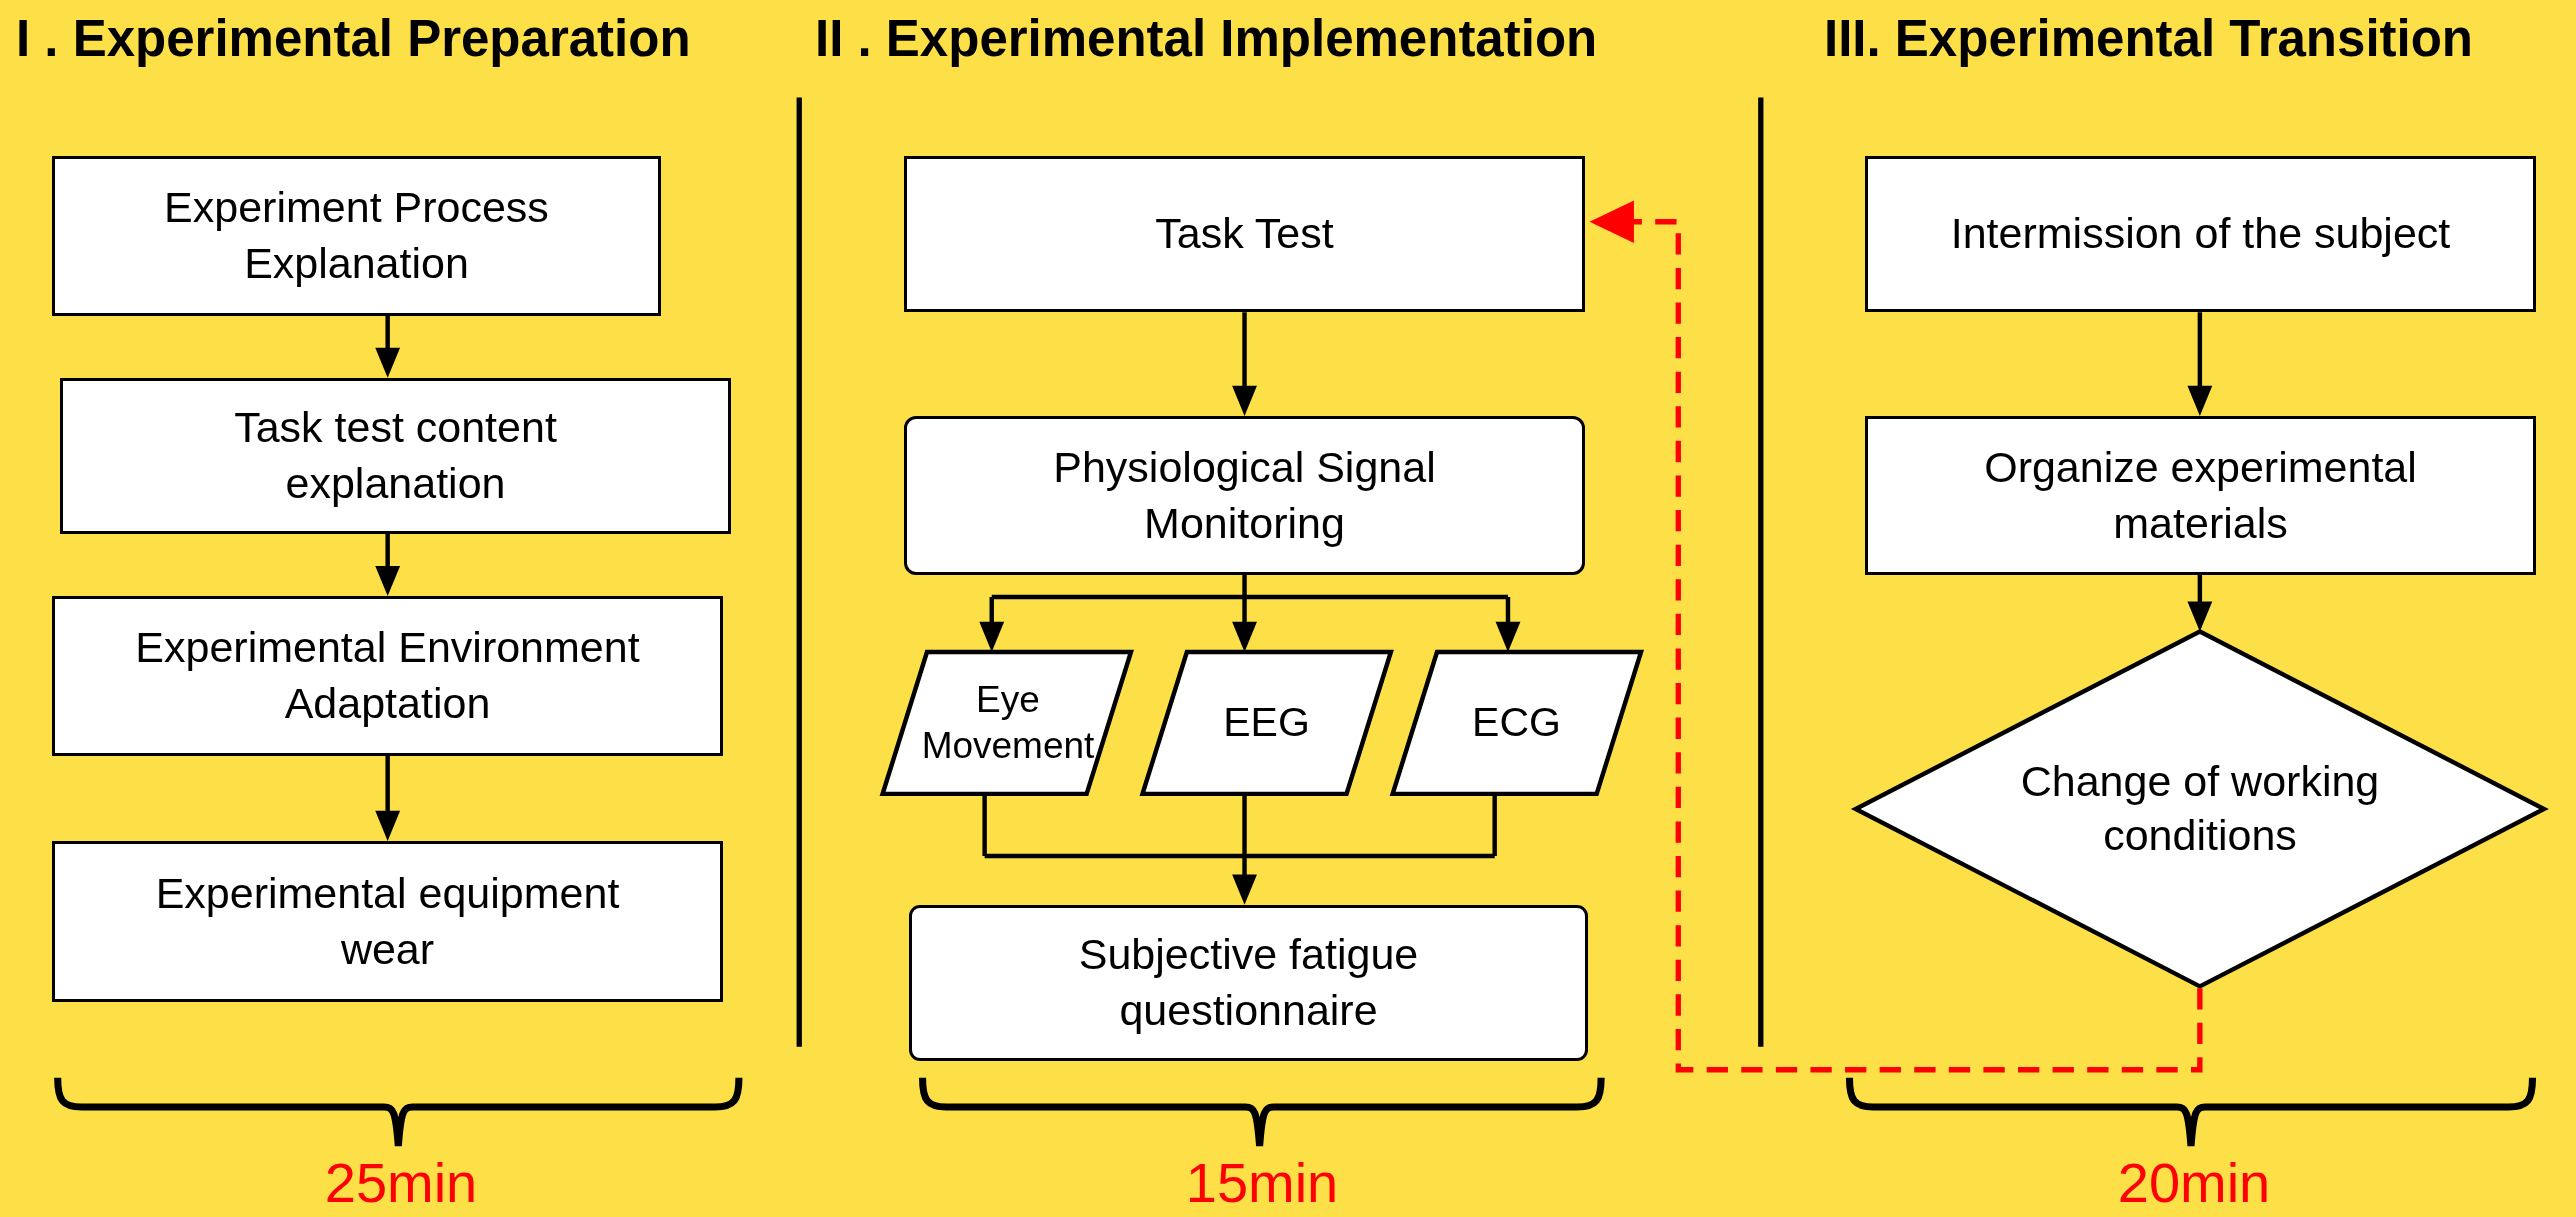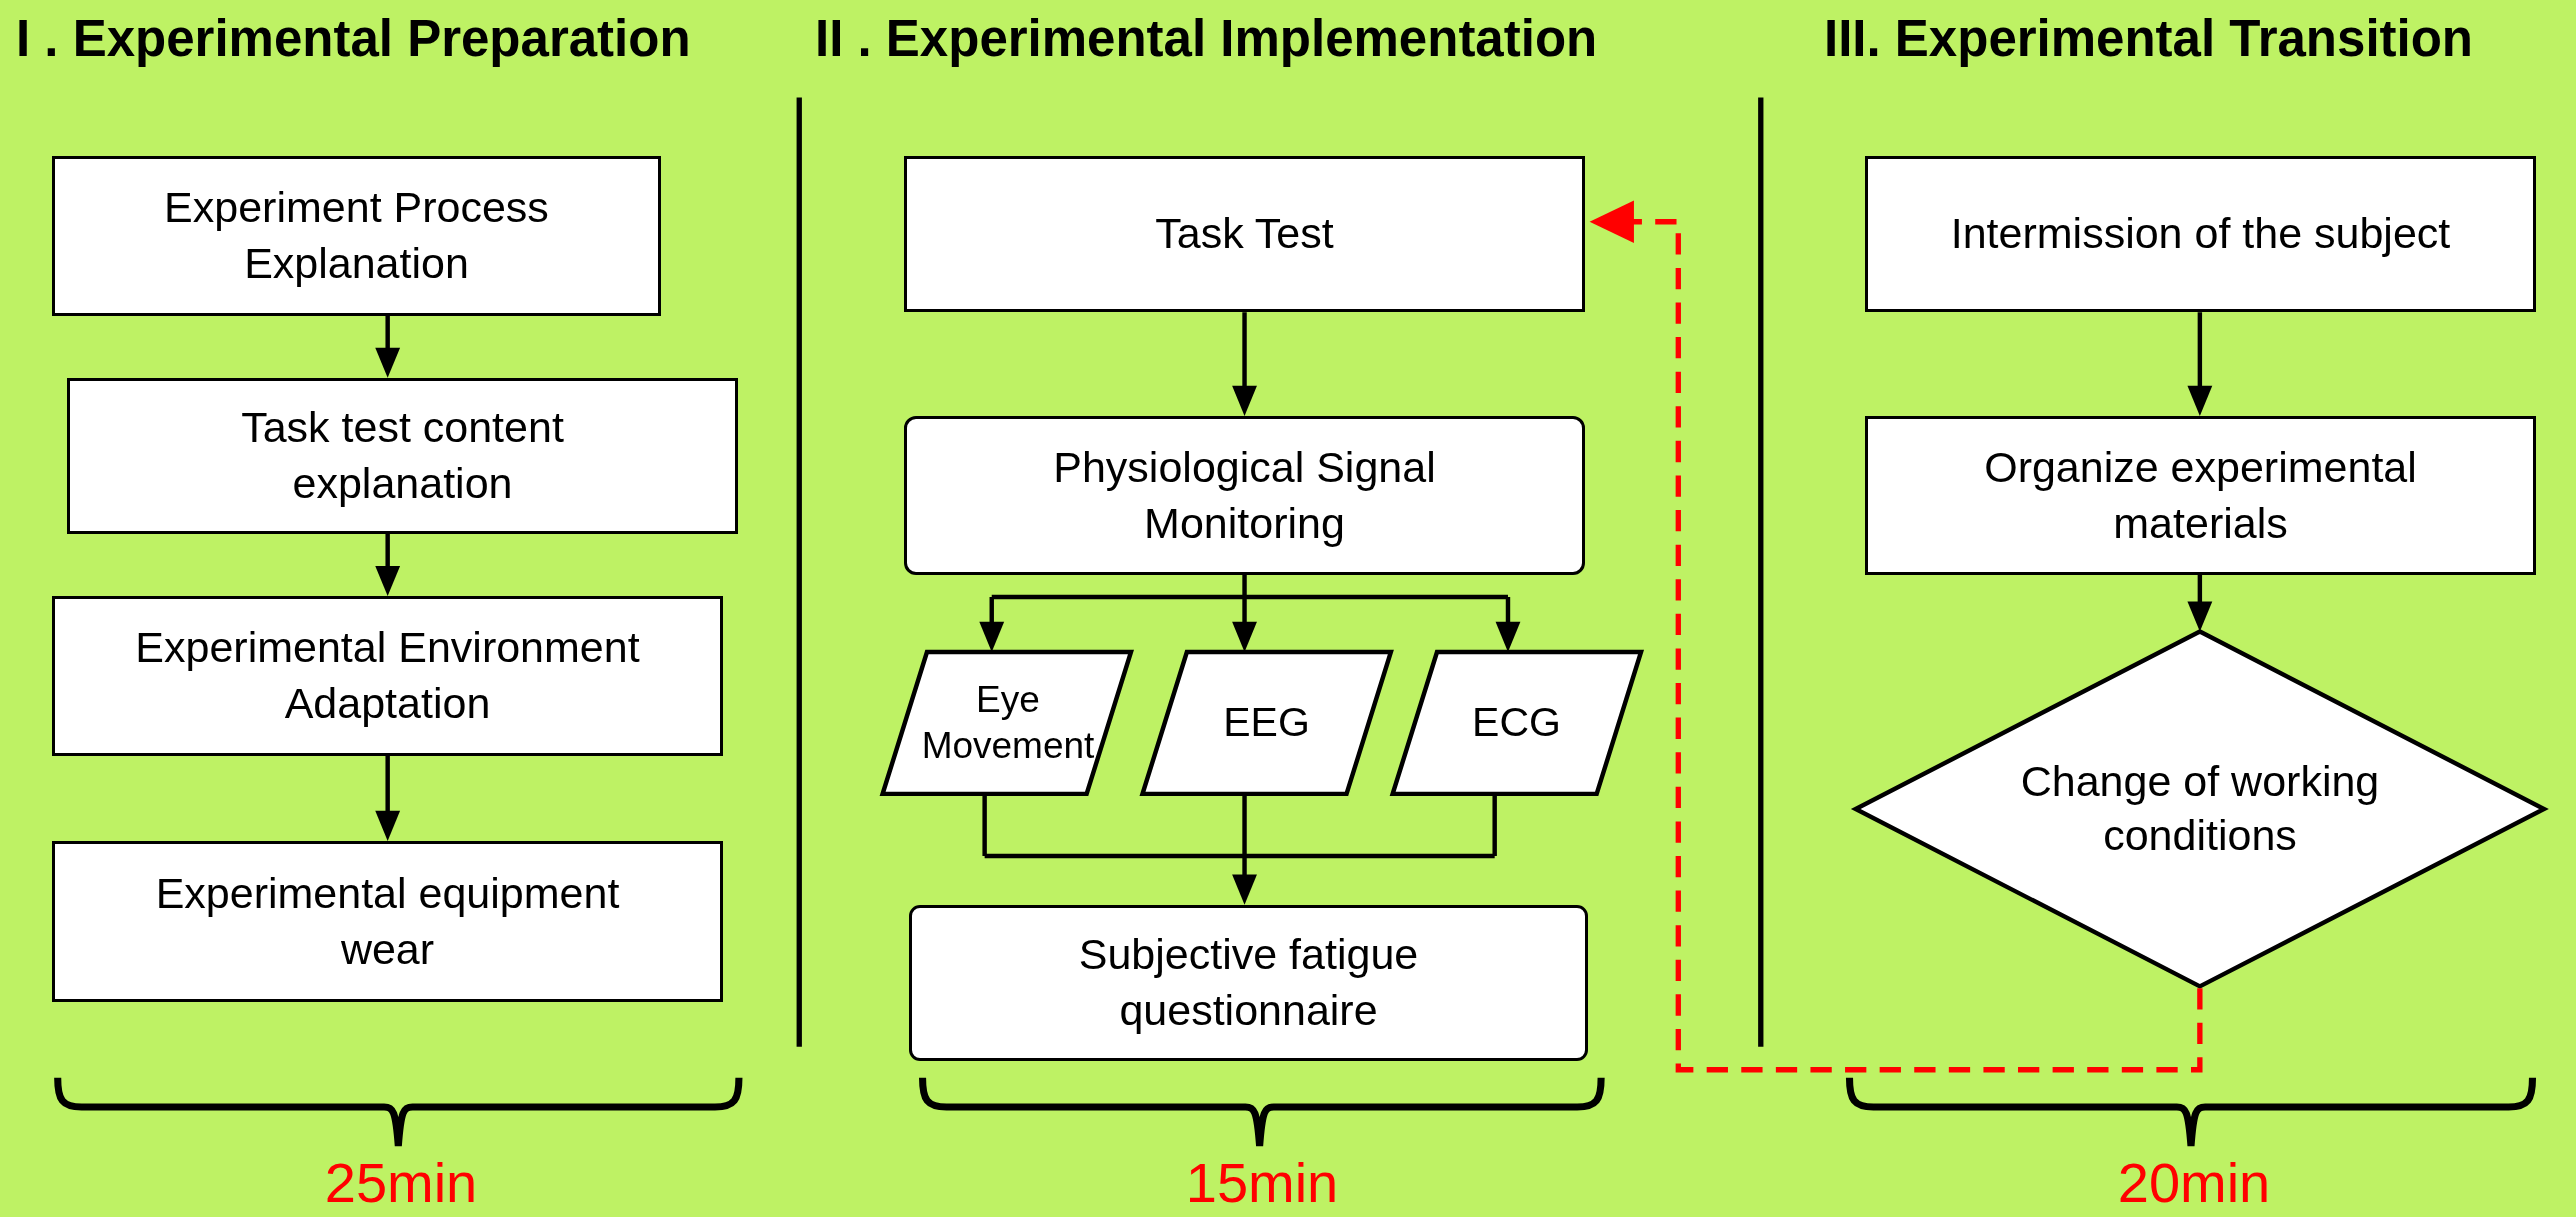--- a/index.html
+++ b/index.html
@@ -4,21 +4,21 @@
 <style>
   html, body {
     margin: 0;
     padding: 0;
     background: #ffffff;
   }
   .canvas {
     position: relative;
     width: 2576px;
     height: 1217px;
-    background: #bef264;
+    background: #fde047;
     font-family: "Liberation Sans", sans-serif;
     color: #000000;
     overflow: hidden;
   }
   .layer {
     position: absolute;
     left: 0;
     top: 0;
     width: 2576px;
     height: 1217px;
@@ -136,21 +136,21 @@
     <path d="M 2085 1215 C 2085 1240, 2090 1248, 2112 1248 L 2454 1248 C 2464 1248, 2467 1252, 2470 1292 C 2473 1252, 2476 1248, 2486 1248 L 2828 1248 C 2850 1248, 2855 1240, 2855 1215" fill="none" stroke="#000000" stroke-width="8"></path>
   </svg>
 
   <div class="section-title" style="left:16px;">I . Experimental Preparation</div>
   <div class="section-title" style="left:815px;">II . Experimental Implementation</div>
   <div class="section-title" style="left:1824px;">III. Experimental Transition</div>
 
   <div class="pbox pad-wide" style="left:52px;top:156px;width:609px;height:160px;">
     <span>Experiment Process Explanation</span>
   </div>
-  <div class="pbox pad-wide" style="left:67px;top:378px;width:671px;height:156px;">
+  <div class="pbox pad-wide" style="left:60px;top:378px;width:671px;height:156px;">
     <span>Task test content explanation</span>
   </div>
   <div class="pbox pad-wide" style="left:52px;top:596px;width:671px;height:160px;">
     <span>Experimental Environment Adaptation</span>
   </div>
   <div class="pbox pad-wide" style="left:52px;top:841px;width:671px;height:161px;">
     <span>Experimental equipment wear</span>
   </div>
 
   <div class="pbox pad-wide" style="left:904px;top:156px;width:681px;height:156px;">

